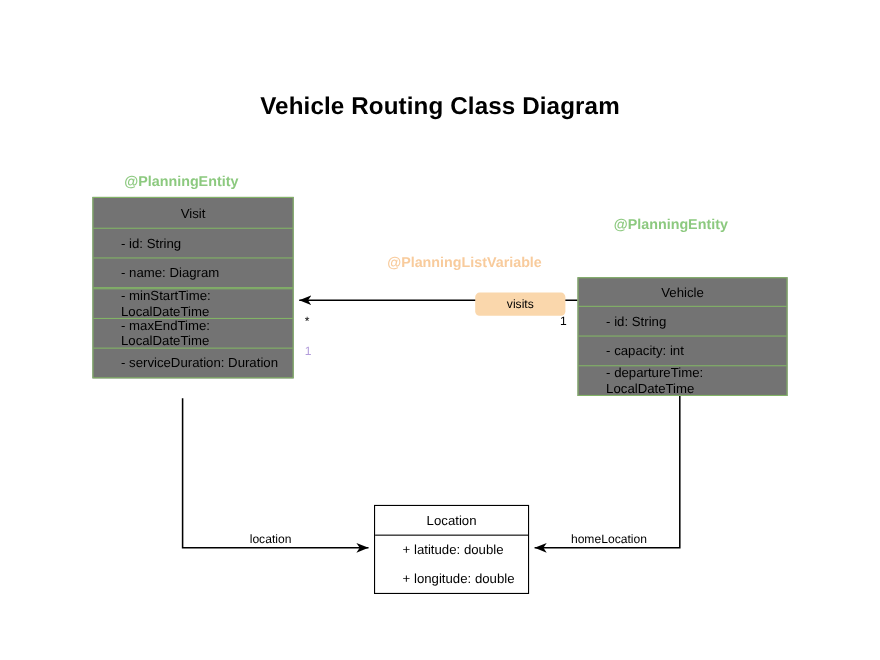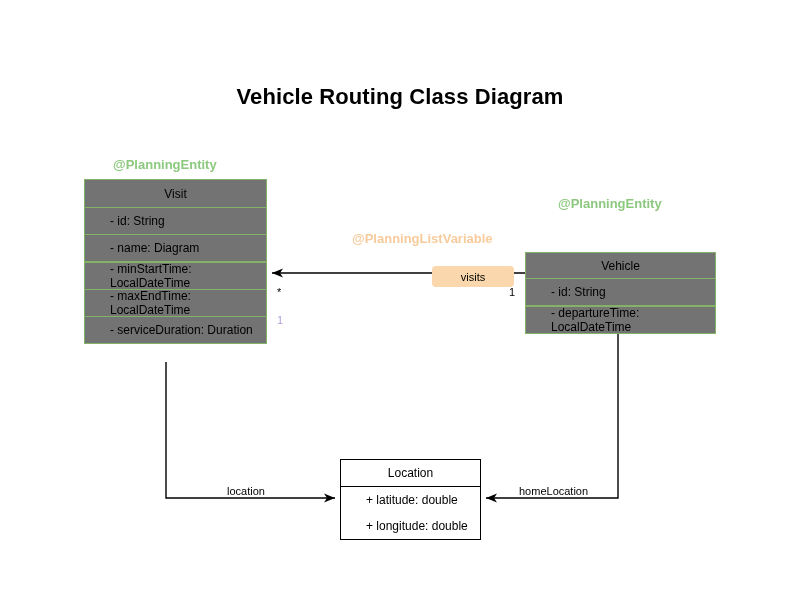--- a/index.html
+++ b/index.html
@@ -145,20 +145,21 @@
   <div class="uml-attr" style="height:26px;">- maxEndTime: LocalDateTime</div>
   <div class="uml-divider"></div>
   <div class="uml-attr" style="height:26px;text-align:center;">- serviceDuration: Duration</div>
 </div>
 
 <div class="uml-class" style="left:525px; top:219px; width:191px;margin-top:33px;">
   <div class="uml-class-name" style="height:25px;">Vehicle</div>
   <div class="uml-divider"></div>
   <div class="uml-attr" style="height:26px;">- id: String</div>
   <div class="uml-divider"></div>
+  <div class="uml-attr" style="height:26px;">- capacity: int</div>
   <div class="uml-divider"></div>
   <div class="uml-attr" style="height:26px;">- departureTime: LocalDateTime</div>
 </div>
 
 <div class="uml-class plain" style="left:340px; top:459px; width:141px;">
   <div class="uml-class-name" style="height:26px;">Location</div>
   <div class="uml-divider"></div>
   <div class="uml-attr" style="height:26px;">+ latitude: double</div>
   <div class="uml-attr" style="height:26px;">+ longitude: double</div>
 </div>

